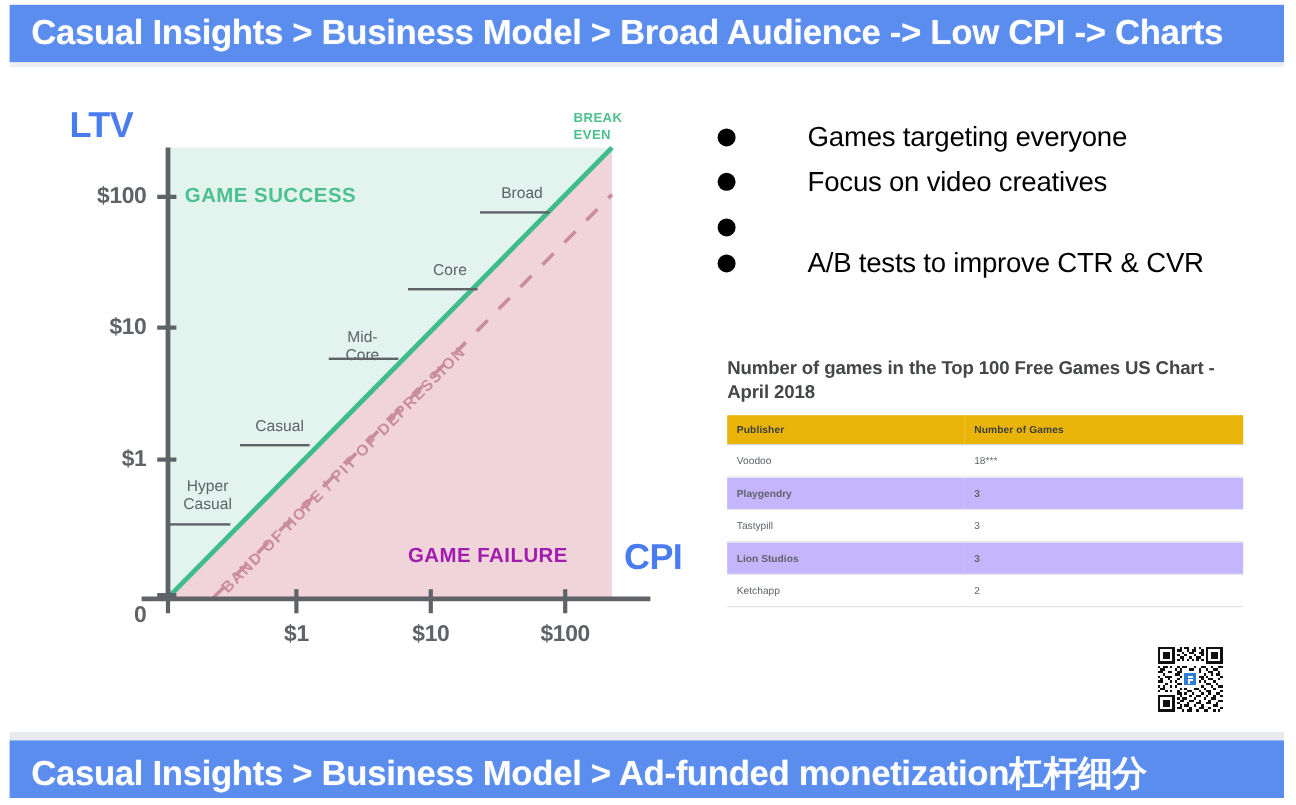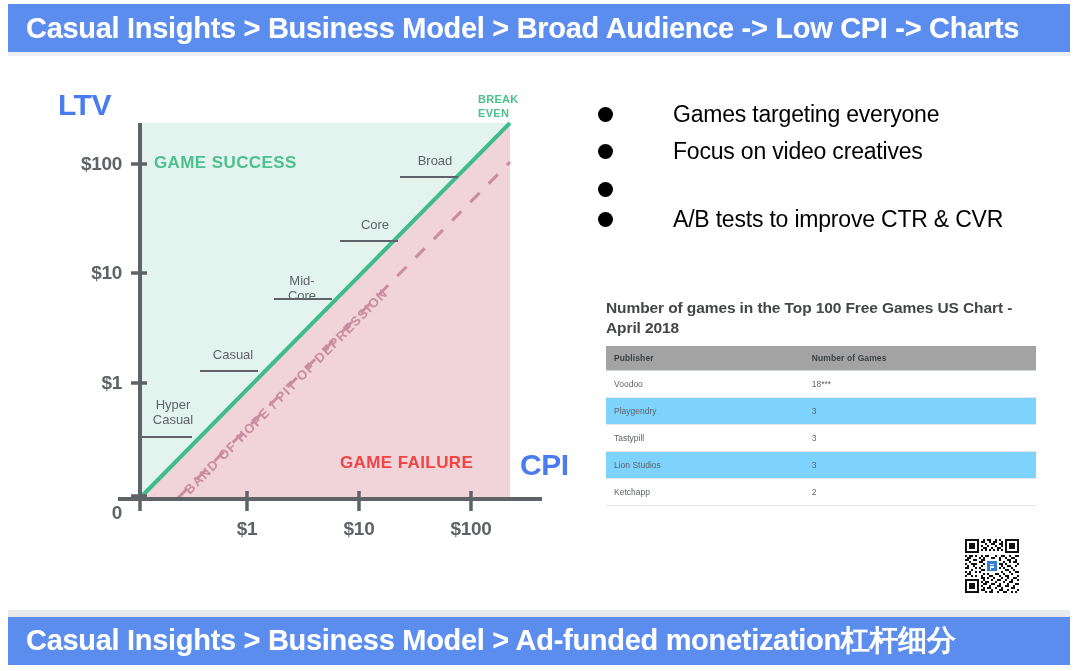--- a/index.html
+++ b/index.html
@@ -13,21 +13,21 @@
 
   
   .banner{
     position:absolute;left:8px;right:10px;
     background:#5b8def;
     display:flex;align-items:center;
     box-sizing:border-box;
     padding-left:18px;
   }
   .banner-top{top:4px;height:48px;}
-  .banner-bottom{bottom:6px;height:48px;}
+  .banner-bottom{bottom:6px;height:48px;align-items:flex-end;}
   .banner-text{
     color:#ffffff;
     font-size:29px;
     font-weight:bold;
     letter-spacing:-0.3px;
     white-space:nowrap;
     font-family:"Liberation Sans","DejaVu Sans",sans-serif;
     text-shadow:0 0 1px rgba(255,255,255,.35);
   }
   .banner-top-strip{
@@ -52,21 +52,21 @@
   .tick-label{
     position:absolute;color:#5f6368;font-size:19px;font-weight:bold;
     text-align:right;letter-spacing:-0.3px;
   }
   .tick-label.x{text-align:center;}
 
   .zone-label{
     position:absolute;font-size:17px;font-weight:bold;letter-spacing:0.4px;
   }
   .zone-success{color:#4cc08f;left:124px;top:75px;}
-  .zone-failure{color:#ef4444;left:310px;top:375px;}
+  .zone-failure{color:#a21caf;left:310px;top:375px;}
 
   .break-even{
     position:absolute;left:448px;top:15px;
     color:#4cc08f;font-size:11px;font-weight:bold;line-height:1.25;
     letter-spacing:0.3px;
   }
 
   .seg-label{
     position:absolute;color:#5f6368;font-size:13px;line-height:1.15;
     text-align:center;white-space:nowrap;
@@ -89,29 +89,29 @@
   .bullet-text{color:#000;font-size:23px;line-height:1.28;letter-spacing:-0.2px;margin-left:42px;}
 
   
   .table-block{position:absolute;left:606px;top:298px;width:430px;}
   .table-title{
     color:#444746;font-size:15.5px;font-weight:bold;line-height:1.3;
     margin-bottom:8px;letter-spacing:-0.1px;
   }
   table.games{border-collapse:collapse;width:100%;table-layout:fixed;}
   table.games th{
-    background:#a3a3a3;color:#3c4043;font-size:8.5px;font-weight:bold;
+    background:#eab308;color:#3c4043;font-size:8.5px;font-weight:bold;
     text-align:left;padding:7px 8px;border-bottom:1px solid #cfd8de;
     letter-spacing:0.1px;
   }
   table.games td{
     color:#5f6368;font-size:8.5px;padding:8px 8px;
     border-bottom:1px solid #e3e6e8;background:#ffffff;
   }
-  table.games tr.alt td{background:#7dd3fc;}
+  table.games tr.alt td{background:#c4b5fd;font-weight:bold;}
   table.games col.c1{width:46%;}
 
   
   .qr{position:absolute;left:963px;top:537px;width:58px;height:58px;background:#fff;}
   .qr svg{display:block;}
 </style>
 </head>
 <body>
 
 <div class="slide">

